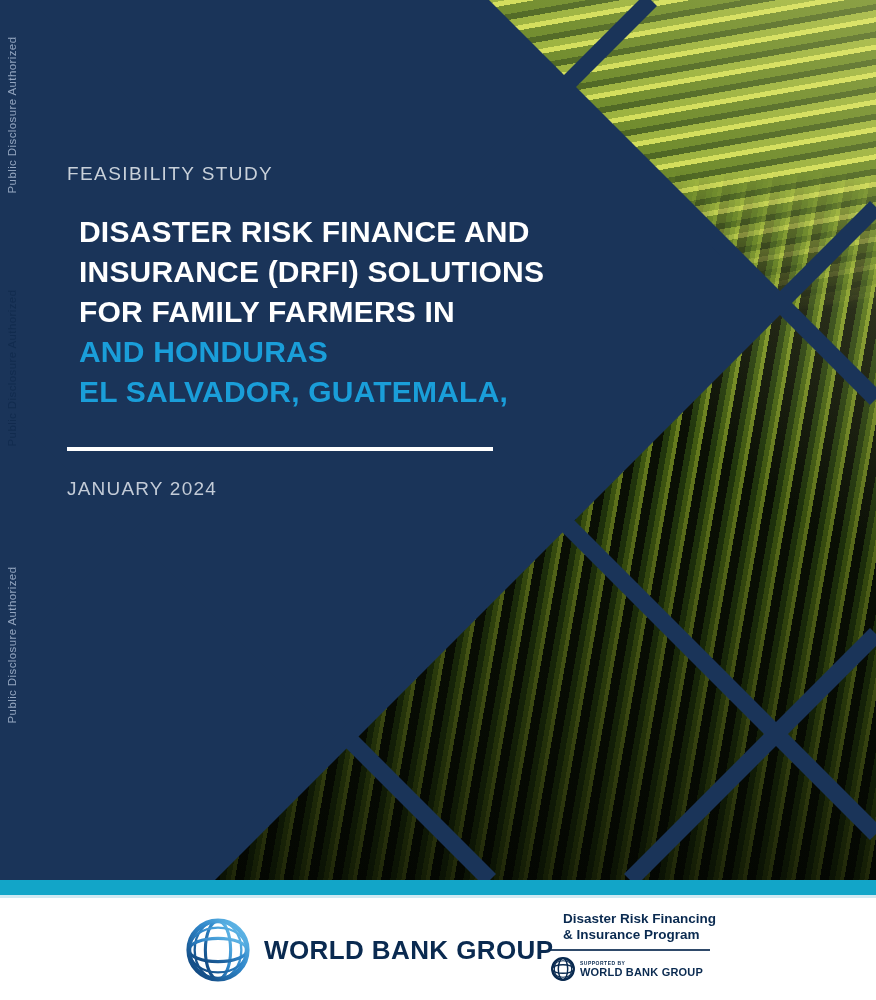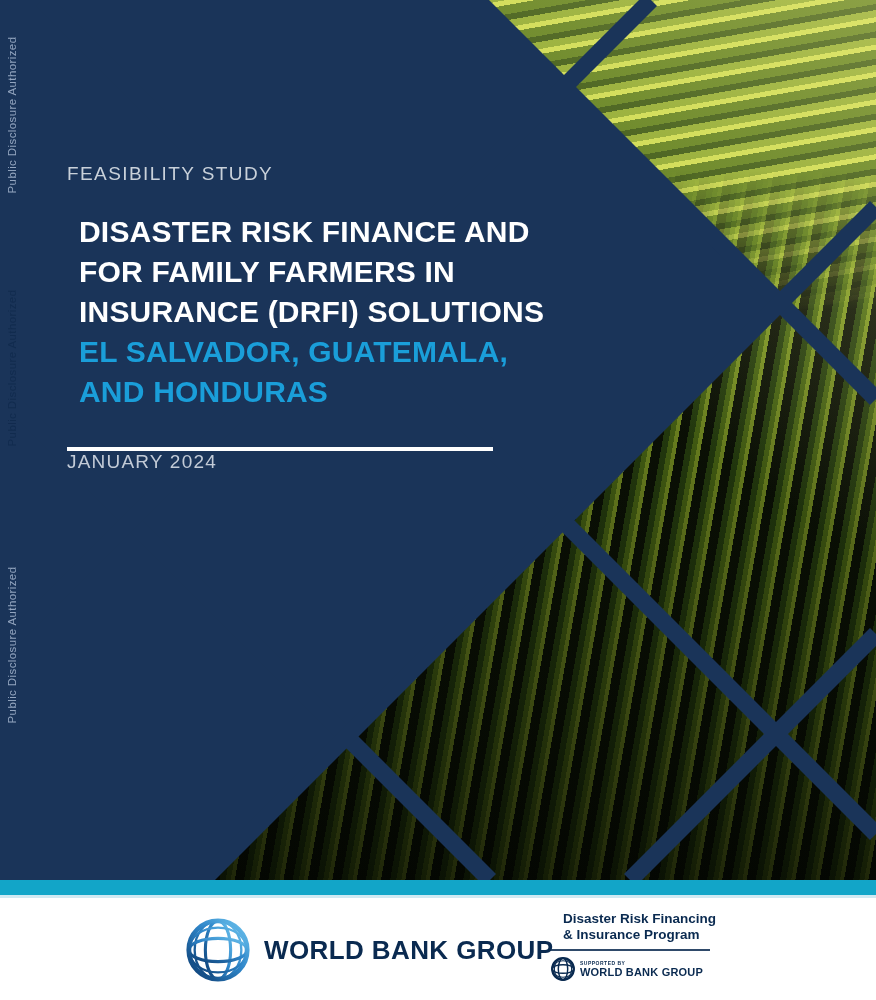--- a/index.html
+++ b/index.html
@@ -52,21 +52,21 @@
   .content { position:absolute; left:67px; top:147px; width:560px; }
   .eyebrow {
     font-size:19px; font-weight:400; color:#c9d1da;
     letter-spacing:1.4px; margin:16px 0 27px 0;
   }
   .title { margin:12px; font-size:30px; line-height:40px; font-weight:700;
     color:#ffffff; letter-spacing:0.2px; }
   .title .line { display:block; }
   .title .accent { color:var(--accent); }
   .divider { margin-top:35px; width:426px; height:4px; background:#ffffff; }
-  .date { font-size:19px; color:#c3cbd7; letter-spacing:1.2px; }
+  .date { margin-top:27px; font-size:19px; color:#c3cbd7; letter-spacing:1.2px; }
 
   
   .accent-bar {
     position:absolute; left:0; top:880px; width:876px; height:15px;
     background:var(--bar); border-bottom:3px solid #cfe9f2;
   }
   .footer { position:absolute; left:0; top:898px; width:876px; height:102px; background:#ffffff; }
 
   .wbg { position:absolute; left:183px; top:17px; display:flex; align-items:center; gap:11px; }
   .wbg svg { display:block; }
@@ -104,24 +104,24 @@
   </svg>
 
   <div class="wm wm-light wm1">Public Disclosure Authorized</div>
   <div class="wm wm-dark wm2">Public Disclosure Authorized</div>
   <div class="wm wm-light wm3">Public Disclosure Authorized</div>
 
   <div class="content">
     <div class="eyebrow">FEASIBILITY STUDY</div>
     <h1 class="title">
       <span class="line">DISASTER RISK FINANCE AND</span>
+      <span class="line">INSURANCE (DRFI) SOLUTIONS</span>
       <span class="line">FOR FAMILY FARMERS IN</span>
-      <span class="line">INSURANCE (DRFI) SOLUTIONS</span>
+      <span class="line accent">AND HONDURAS</span>
       <span class="line accent">EL SALVADOR, GUATEMALA,</span>
-      <span class="line accent">AND HONDURAS</span>
     </h1>
     <div class="divider"></div>
     <div class="date">JANUARY 2024</div>
   </div>
 
   <div class="accent-bar"></div>
 
   <div class="footer">
 
     <div class="wbg">

